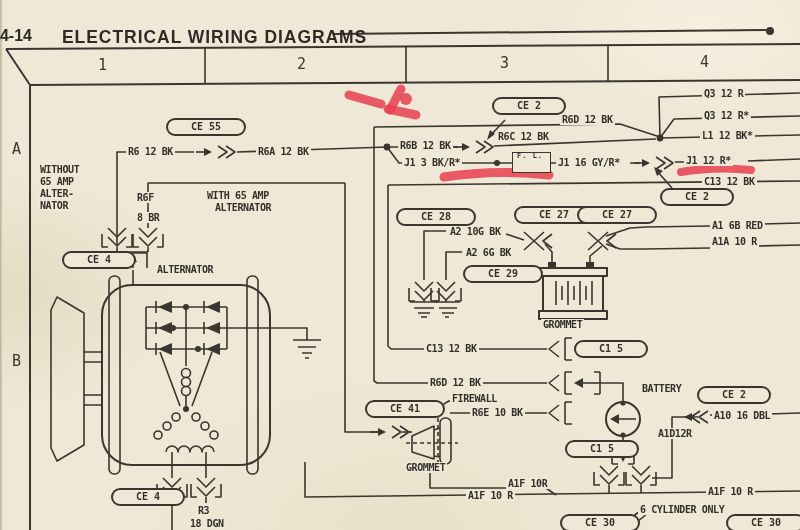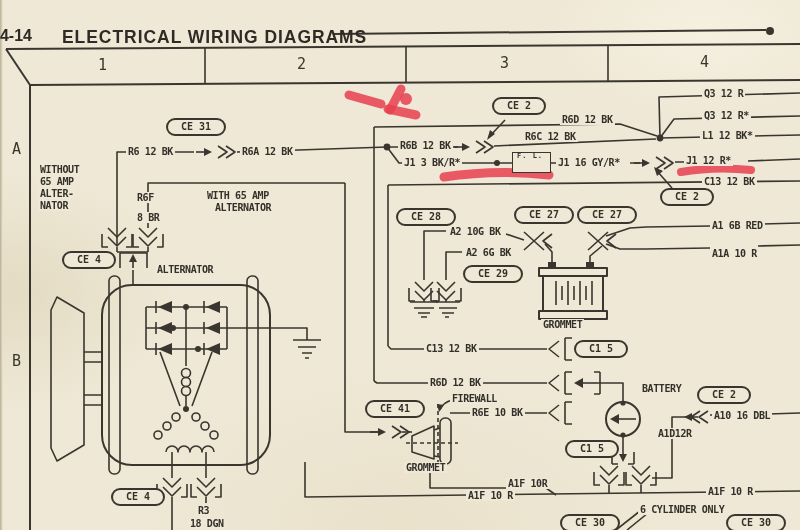--- a/index.html
+++ b/index.html
@@ -9,21 +9,21 @@
       radial-gradient(260px 140px at 88% 6%, #f6f0e1 0%, rgba(246,240,225,0) 60%),
       radial-gradient(300px 220px at 2% 55%, #e3dbc2 0%, rgba(227,219,194,0) 55%),
       radial-gradient(400px 240px at 50% 100%, #e9e1ca 0%, rgba(233,225,202,0) 70%),
       #efe8d6;
     font-family:"DejaVu Sans Mono", monospace;color:#33312b;
   }
   #edge{position:absolute;left:0;top:0;width:3px;height:530px;background:linear-gradient(90deg,#b7ad92,#efe8d6);}
   .lbl{position:absolute;font:bold 10px "DejaVu Sans Mono",monospace;letter-spacing:-0.4px;
        color:#33302a;background:#efe8d6;padding:0 2px;white-space:nowrap;line-height:11px;}
   .ce{position:absolute;font:bold 10px "DejaVu Sans Mono",monospace;color:#33302a;
-      border:2px solid #3a362f;border-radius:9px;padding:1px 13px;background:#efe8d6;
+      border:2px solid #3a362f;border-radius:9px;padding:1px 23px;background:#efe8d6;
       white-space:nowrap;line-height:12px;}
   .hnum{position:absolute;font:15px "DejaVu Sans Mono",monospace;color:#3a362f;}
   .rowl{position:absolute;font:15px "DejaVu Sans Mono",monospace;color:#3a362f;}
   #title{position:absolute;left:62px;top:27px;font:bold 18px "Liberation Sans",sans-serif;
          letter-spacing:1px;color:#2e2b26;transform:scaleX(.97);transform-origin:left;}
   #pagenum{position:absolute;left:-9px;top:27px;font:bold 16px "Liberation Sans",sans-serif;color:#2e2b26;}
   #fl{position:absolute;left:512px;top:152px;width:37px;height:19px;border:1.6px solid #3a362f;background:#efe8d6;}
   #fl span{position:absolute;left:4px;top:-1px;font:bold 7px "DejaVu Sans Mono",monospace;letter-spacing:1px;}
   svg{position:absolute;left:0;top:0;}
   .ink{stroke:#3a362f;stroke-width:1.6;fill:none;stroke-linejoin:round;}
@@ -259,56 +259,56 @@
   <div id="pagenum">14-14</div>
   <div id="title">ELECTRICAL WIRING DIAGRAMS</div>
 
   <div class="hnum" style="left:98px;top:56px">1</div>
   <div class="hnum" style="left:297px;top:55px">2</div>
   <div class="hnum" style="left:500px;top:54px">3</div>
   <div class="hnum" style="left:700px;top:53px">4</div>
   <div class="rowl" style="left:12px;top:140px">A</div>
   <div class="rowl" style="left:12px;top:352px">B</div>
 
-  <div class="ce" style="left:166px;top:118px">CE 31</div>
+  <div class="ce" style="left:166px;top:118px">CE 55</div>
   <div class="ce" style="left:492px;top:97px">CE 2</div>
   <div class="ce" style="left:660px;top:188px">CE 2</div>
   <div class="ce" style="left:396px;top:208px">CE 28</div>
   <div class="ce" style="left:514px;top:206px">CE 27</div>
   <div class="ce" style="left:577px;top:206px">CE 27</div>
   <div class="ce" style="left:463px;top:265px">CE 29</div>
   <div class="ce" style="left:62px;top:251px">CE 4</div>
   <div class="ce" style="left:111px;top:488px">CE 4</div>
   <div class="ce" style="left:365px;top:400px">CE 41</div>
   <div class="ce" style="left:574px;top:340px">C1 5</div>
   <div class="ce" style="left:565px;top:440px">C1 5</div>
   <div class="ce" style="left:697px;top:386px">CE 2</div>
   <div class="ce" style="left:560px;top:514px">CE 30</div>
   <div class="ce" style="left:726px;top:514px">CE 30</div>
 
   <div id="fl">
     <span>F. L.</span>
   </div>
 
   <div class="lbl" style="left:126px;top:146px">R6 12 BK</div>
-  <div class="lbl" style="left:240px;top:146px">R6A 12 BK</div>
+  <div class="lbl" style="left:256px;top:146px">R6A 12 BK</div>
   <div class="lbl" style="left:398px;top:140px">R6B 12 BK</div>
-  <div class="lbl" style="left:523px;top:131px">R6C 12 BK</div>
+  <div class="lbl" style="left:496px;top:131px">R6C 12 BK</div>
   <div class="lbl" style="left:560px;top:114px">R6D 12 BK</div>
   <div class="lbl" style="left:402px;top:157px">J1 3 BK/R*</div>
   <div class="lbl" style="left:556px;top:157px">J1 16 GY/R*</div>
   <div class="lbl" style="left:684px;top:155px">J1 12 R*</div>
   <div class="lbl" style="left:702px;top:88px">Q3 12 R</div>
   <div class="lbl" style="left:702px;top:110px">Q3 12 R*</div>
   <div class="lbl" style="left:700px;top:130px">L1 12 BK*</div>
   <div class="lbl" style="left:702px;top:176px">C13 12 BK</div>
   <div class="lbl" style="left:448px;top:226px">A2 10G BK</div>
   <div class="lbl" style="left:464px;top:247px">A2 6G BK</div>
   <div class="lbl" style="left:710px;top:220px">A1 6B RED</div>
-  <div class="lbl" style="left:710px;top:248px">A1A 10 R</div>
+  <div class="lbl" style="left:710px;top:236px">A1A 10 R</div>
   <div class="lbl" style="left:424px;top:343px">C13 12 BK</div>
   <div class="lbl" style="left:428px;top:377px">R6D 12 BK</div>
   <div class="lbl" style="left:470px;top:407px">R6E 10 BK</div>
   <div class="lbl" style="left:712px;top:410px">A10 16 DBL</div>
   <div class="lbl" style="left:656px;top:428px">A1D12R</div>
   <div class="lbl" style="left:506px;top:478px">A1F 10R</div>
   <div class="lbl" style="left:466px;top:490px">A1F 10 R</div>
   <div class="lbl" style="left:706px;top:486px">A1F 10 R</div>
   <div class="lbl" style="left:135px;top:192px">R6F</div>
   <div class="lbl" style="left:135px;top:212px">8 BR</div>

